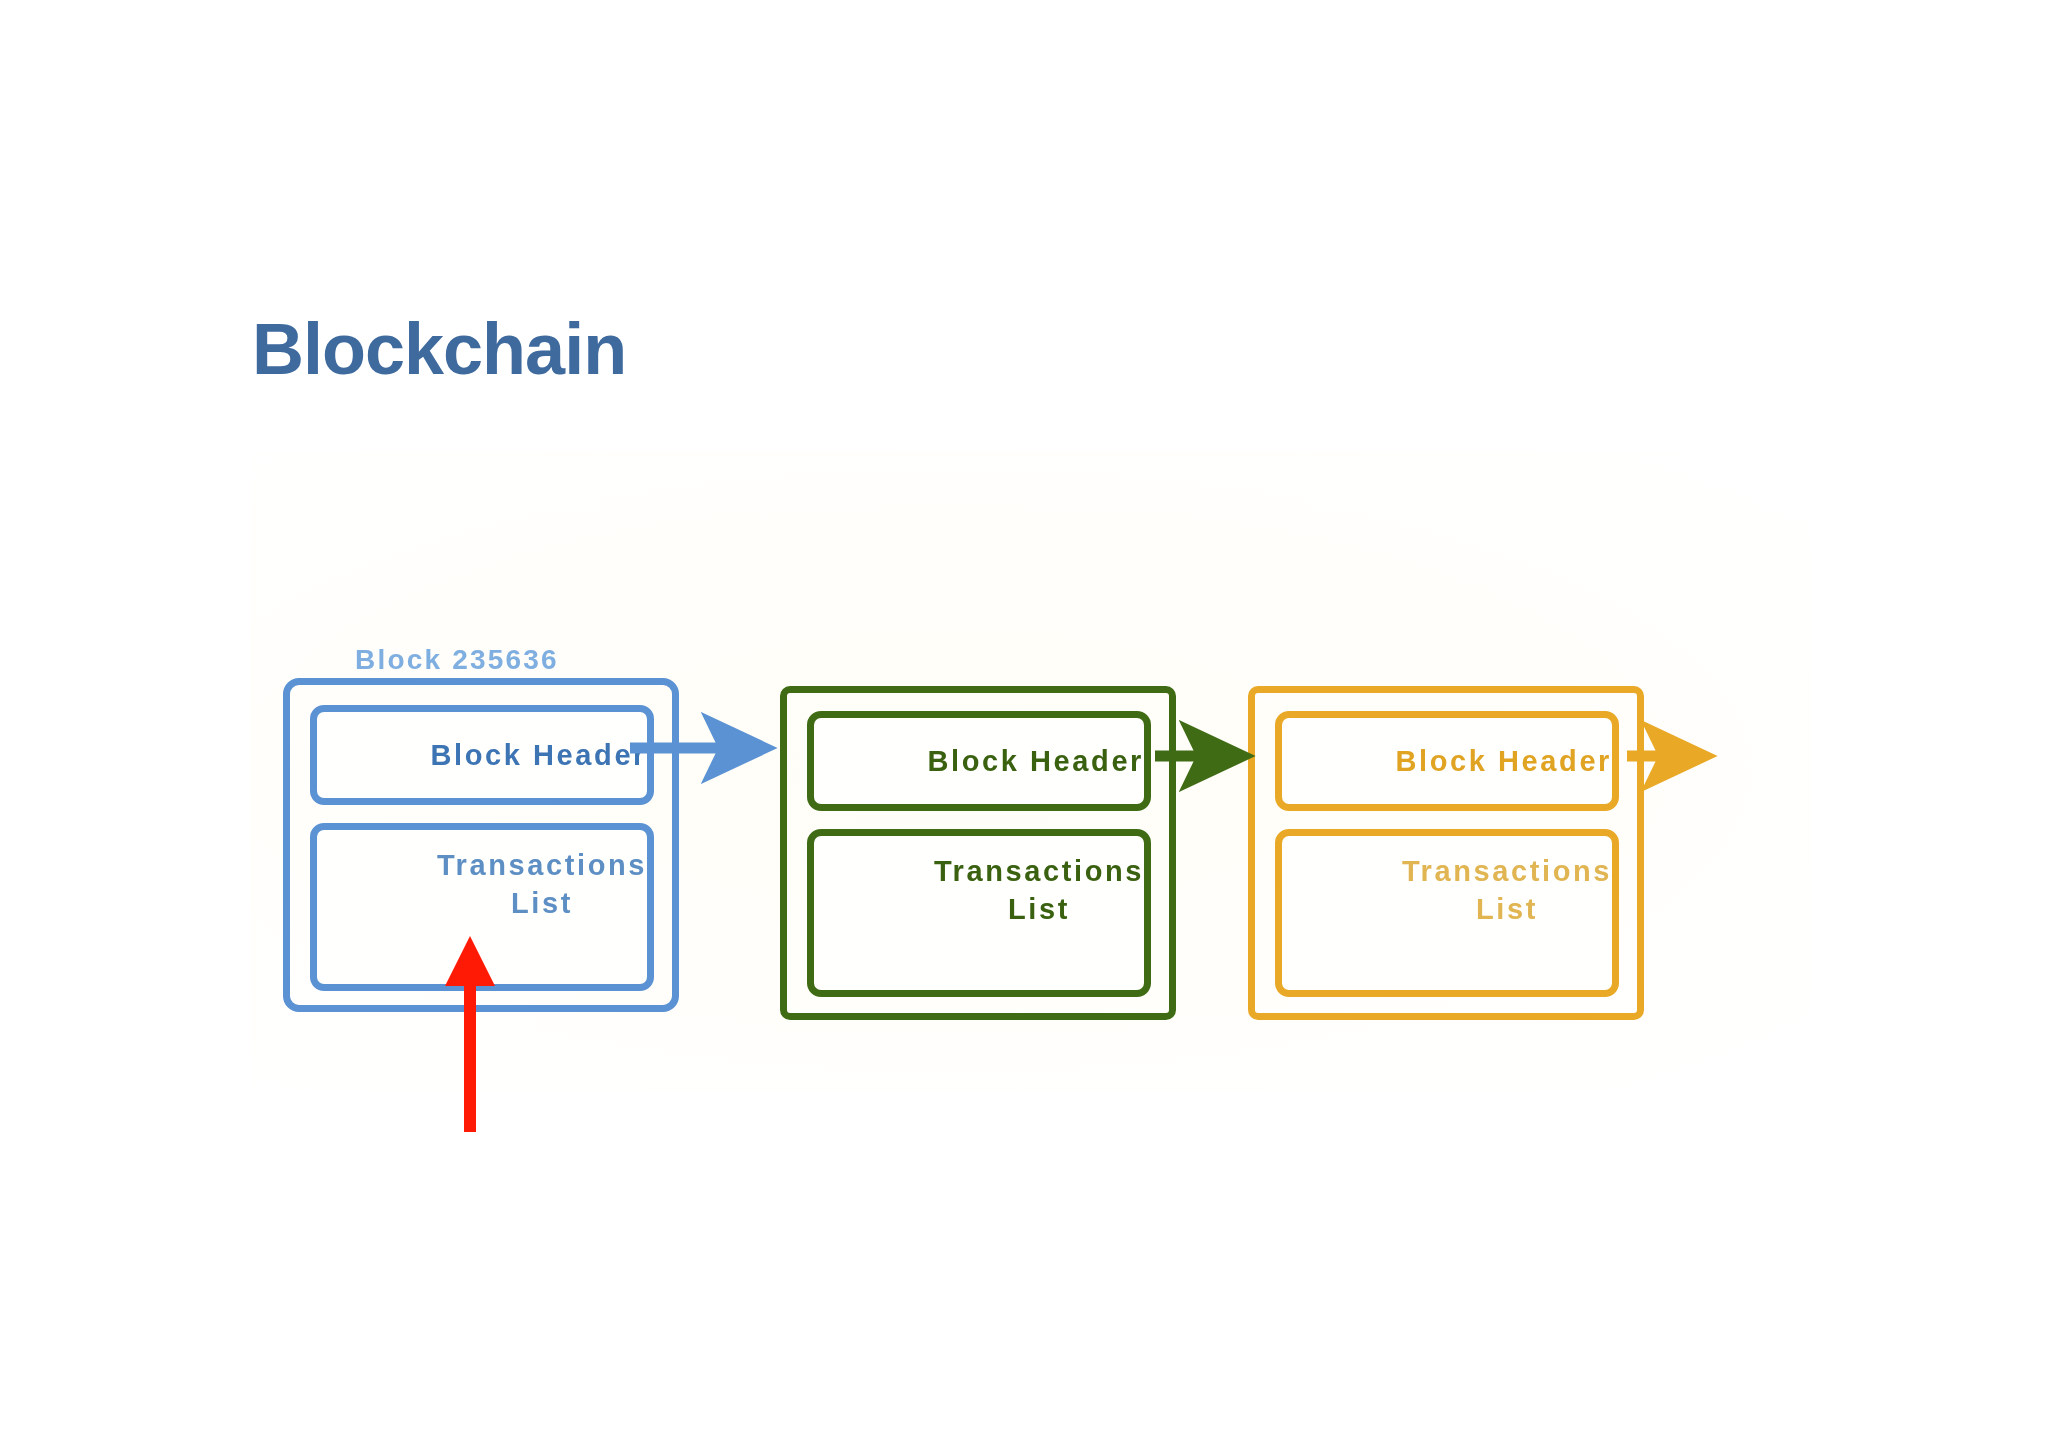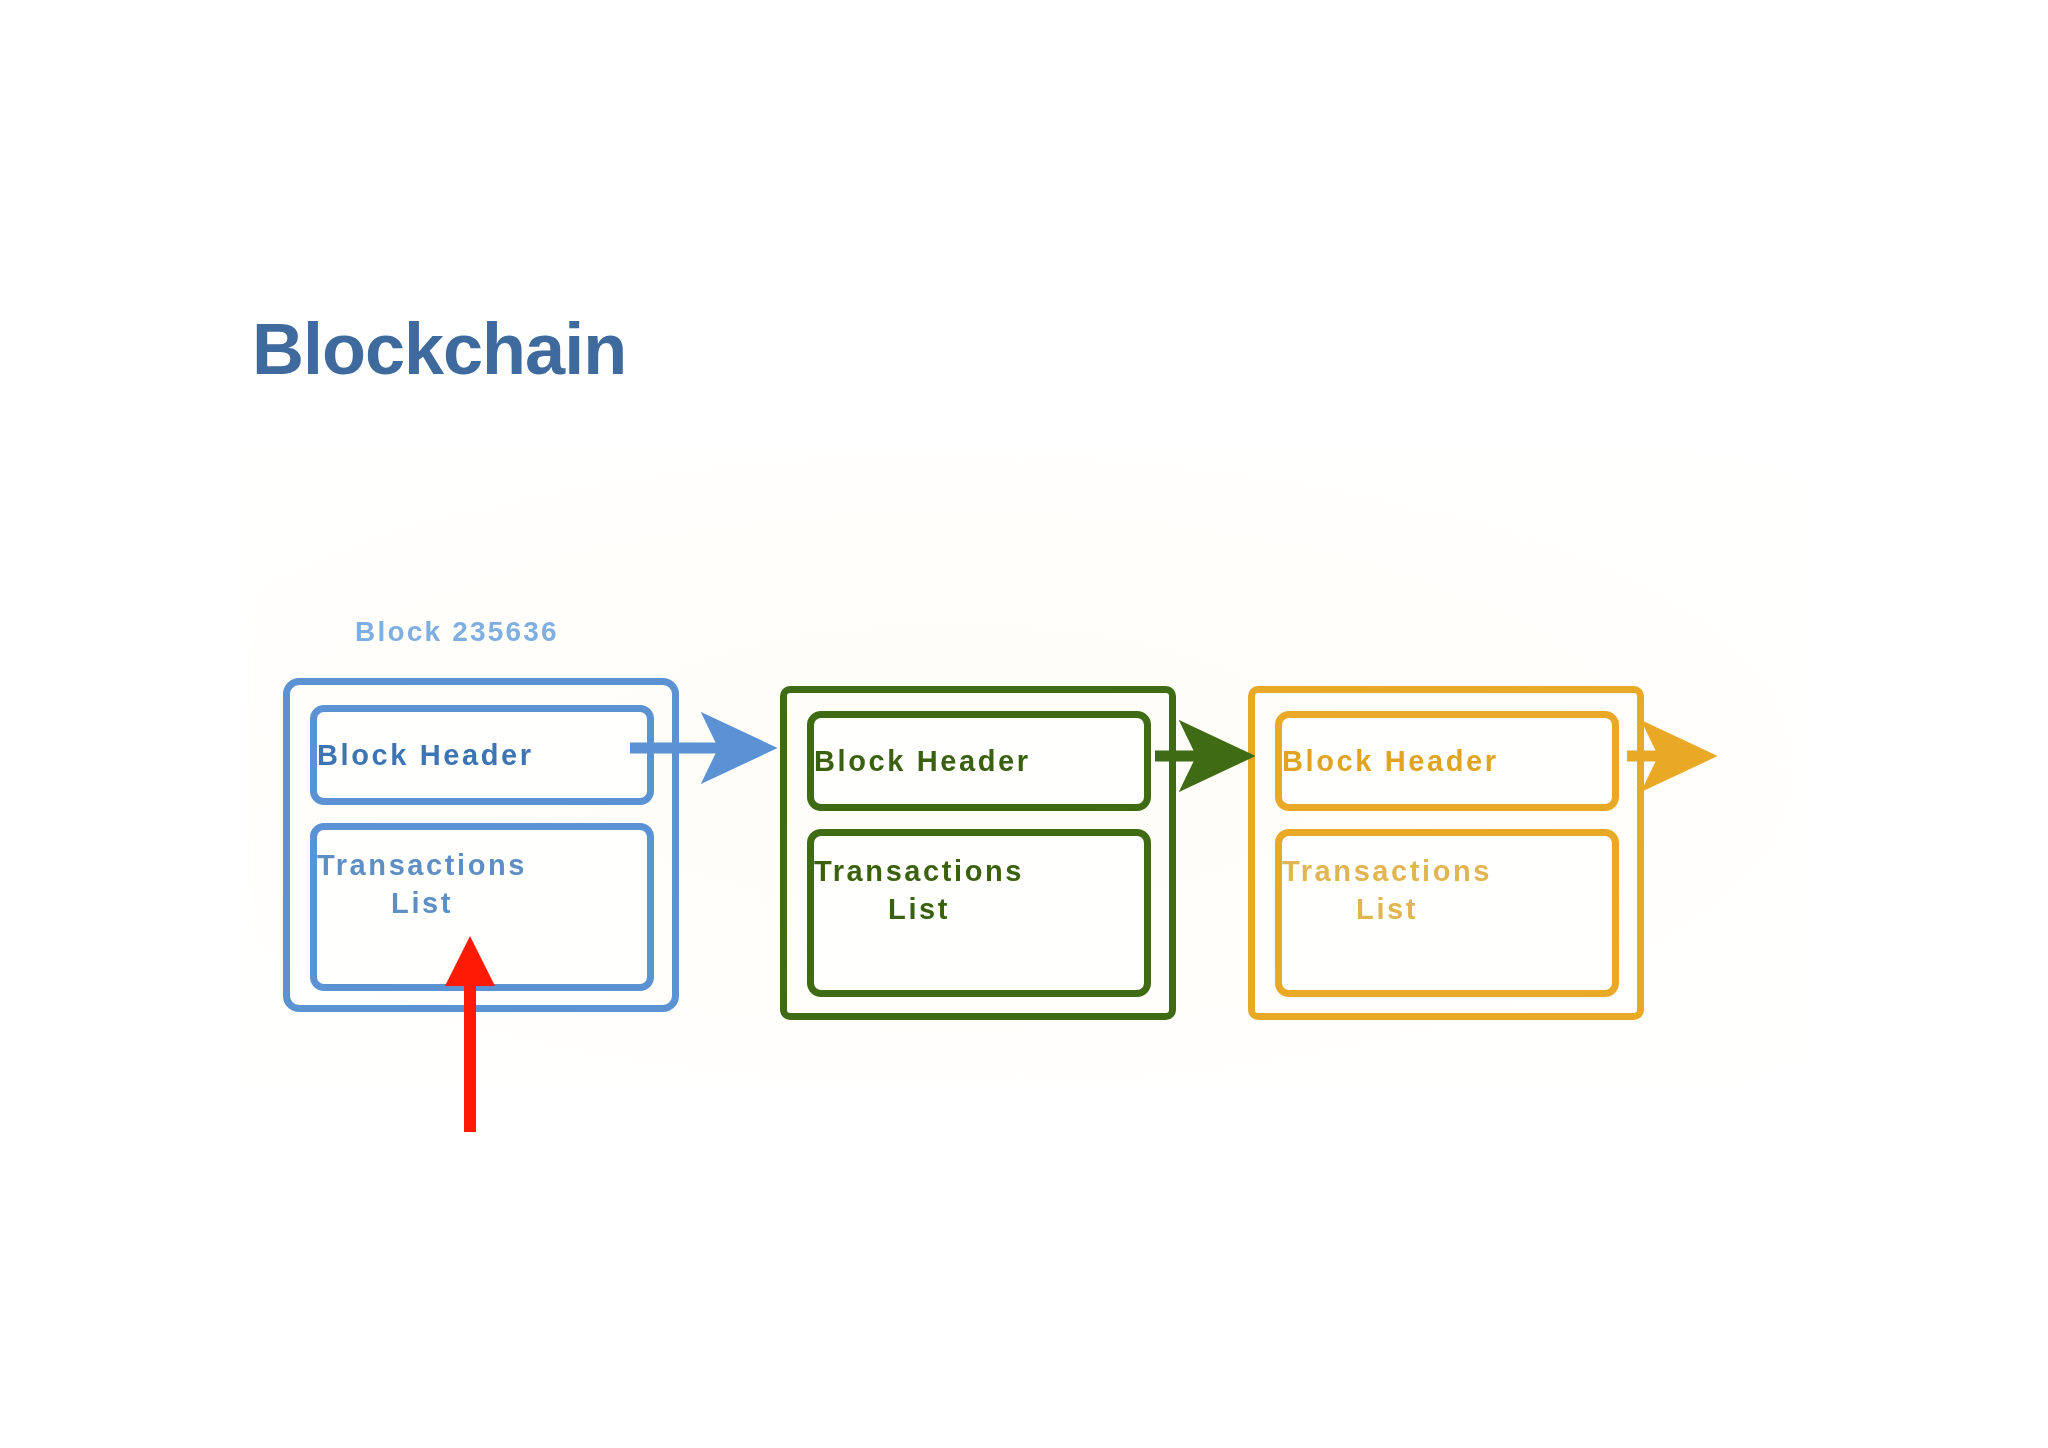--- a/index.html
+++ b/index.html
@@ -49,40 +49,40 @@
   
   .block-label {
     position: absolute;
     font-size: 28px;
     font-weight: 700;
     letter-spacing: 2.2px;
     white-space: nowrap;
   }
   #label-block-1 {
     left: 355px;
-    top: 616px;
+    top: 644px;
     color: #7FAEE0;
   }
 
   
   .block {
     position: absolute;
     box-sizing: border-box;
     border-style: solid;
     border-radius: 14px;
     background: transparent;
   }
   .inner-box {
     position: absolute;
     box-sizing: border-box;
     border-style: solid;
     border-radius: 14px;
     display: flex;
     align-items: center;
-    justify-content: flex-start;
+    justify-content: flex-end;
     text-align: center;
     background: #fffffd;
   }
   .inner-box .box-text {
     font-size: 29px;
     font-weight: 700;
     letter-spacing: 2.6px;
     line-height: 1.32;
     white-space: pre-line;
   }

